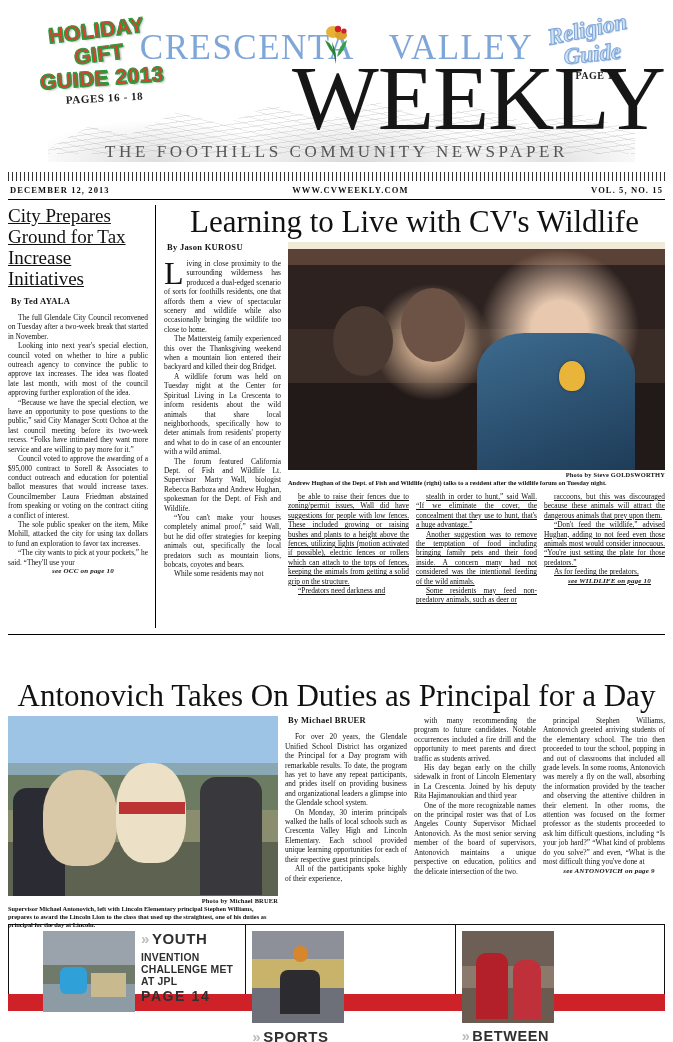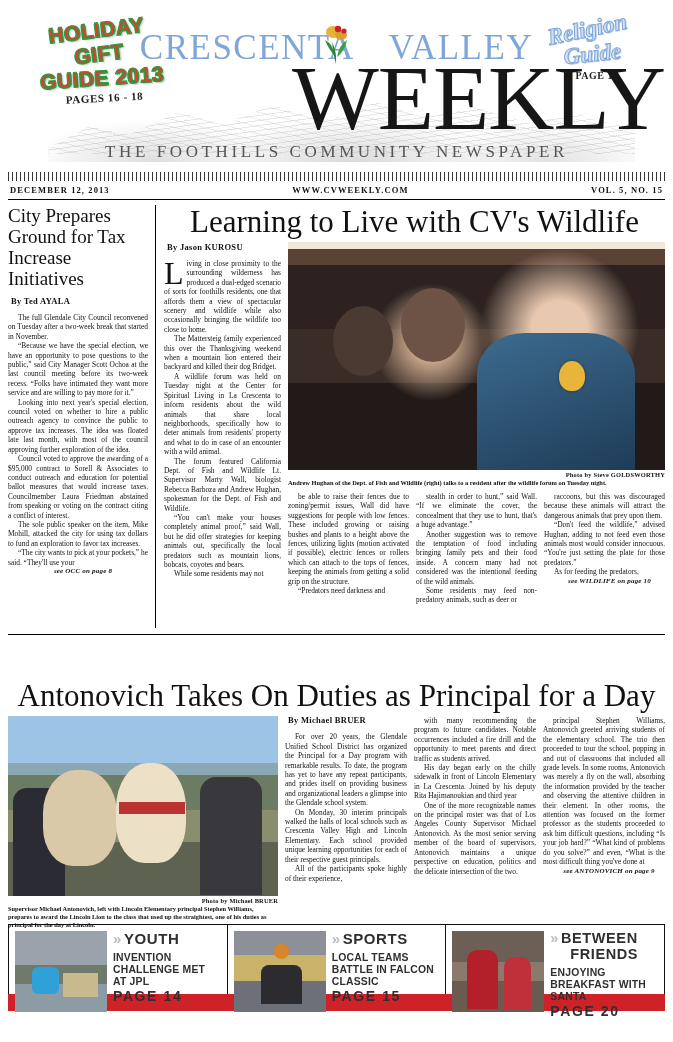--- a/index.html
+++ b/index.html
@@ -90,21 +90,21 @@
     gap:14px;
   }
 
   
   .top-section{display:flex;padding-top:5px;height:428px;box-sizing:border-box;}
   .col-left{width:148px;padding-right:7px;box-sizing:border-box;border-right:1px solid #000;}
   .top-right{flex:1;padding-left:8px;box-sizing:border-box;}
 
   .hl-small{
     font-family:"Liberation Serif",serif;font-size:19px;line-height:21px;
-    font-weight:400;margin:0 0 7px 0;color:#111;
+    font-weight:400;margin:0 0 7px 0;color:#111;text-decoration:underline;
   }
   .byline{
     font-family:"Liberation Serif",serif;font-size:8.5px;font-weight:bold;
     letter-spacing:.3px;margin:0 0 7px 3px;
   }
   .body-col{
     font-family:"Liberation Serif",serif;font-size:7.4px;line-height:9.4px;
     text-align:justify;color:#111;
   }
   .body-col p{margin:0;text-indent:10px;}
@@ -134,21 +134,21 @@
   .photo .head1{position:absolute;left:12%;top:28%;width:60px;height:70px;background:#4a3a32;border-radius:50%;}
   .photo .head2{position:absolute;left:30%;top:20%;width:64px;height:74px;background:#6d5246;border-radius:50%;}
   .credit{
     font-family:"Liberation Serif",serif;font-size:6.4px;font-weight:bold;
     text-align:right;letter-spacing:.2px;margin:1px 0 1px 0;
   }
   .caption{
     font-family:"Liberation Serif",serif;font-size:6.4px;font-weight:bold;
     line-height:8px;margin:0 0 5px 0;
   }
-  .three-col{column-count:3;column-gap:7px;column-rule:0;}
+  .three-col{column-count:3;column-gap:7px;column-rule:0;text-decoration:underline;}
   .dropcap::first-letter{
     float:left;font-size:32px;line-height:26px;padding:1px 3px 0 0;
     font-family:"Liberation Serif",serif;font-weight:400;
   }
 
   
   .hr-thick{border:0;border-top:1.6px solid #000;margin:6px 0 4px 0;}
 
   
   .mid-section{height:240px;box-sizing:border-box;margin-top:44px;}
@@ -161,24 +161,24 @@
   .anto-photo .bearA{position:absolute;left:13%;top:30%;width:74px;height:96px;background:#d9c9a8;border-radius:45% 45% 40% 40%;}
   .anto-photo .bearB{position:absolute;left:40%;top:26%;width:70px;height:100px;background:#ece0c6;border-radius:45% 45% 40% 40%;}
   .anto-photo .scarf{position:absolute;left:41%;top:48%;width:66px;height:12px;background:#b33;}
   .anto-photo .manL{position:absolute;left:2%;top:40%;width:52px;height:110px;background:#2b2b33;border-radius:14px 14px 0 0;}
   .anto-photo .manR{position:absolute;right:6%;top:34%;width:62px;height:118px;background:#39383d;border-radius:16px 16px 0 0;}
   .anto-cols{flex:1;display:flex;gap:7px;}
   .anto-col{flex:1;}
 
   
   .teasers{
-    display:flex;border:1.4px solid #111;border-bottom:0;margin-top:5px;height:70px;box-sizing:border-box;
+    display:flex;border:1.4px solid #111;border-bottom:0;margin-top:5px;height:70px;box-sizing:border-box;padding-left:28px;
   }
   .teaser{flex:1;display:flex;padding:6px 6px;box-sizing:border-box;gap:6px;}
-  .teaser + .teaser{border-left:1.4px solid #111;}
+  .teaser + .teaser{border-left:1.4px solid #111;flex-direction:column;}
   .t-thumb{width:92px;height:81px;flex:0 0 92px;background:#b9bdc2;position:relative;overflow:hidden;}
   .t-thumb.youth{background:linear-gradient(to bottom,#9aa3ab 0 42%,#6f7a6a 42% 66%,#8d9ba4 66% 100%);}
   .t-thumb.youth:before{content:"";position:absolute;left:18%;top:44%;width:30%;height:34%;background:#2fa0d8;border-radius:6px;}
   .t-thumb.youth:after{content:"";position:absolute;left:52%;top:52%;width:38%;height:30%;background:#c9b98f;}
   .t-thumb.sports{background:linear-gradient(to bottom,#8d9099 0 30%,#c9b26a 30% 62%,#6d7078 62% 100%);}
   .t-thumb.sports:before{content:"";position:absolute;left:44%;top:16%;width:16%;height:18%;background:#d8862c;border-radius:50%;}
   .t-thumb.sports:after{content:"";position:absolute;left:30%;top:42%;width:44%;height:48%;background:#2c2c30;border-radius:8px 8px 0 0;}
   .t-thumb.santa{background:linear-gradient(to bottom,#6d5f55 0 38%,#8b7a6b 38% 62%,#6a5a50 62% 100%);}
   .t-thumb.santa:before{content:"";position:absolute;left:16%;top:24%;width:34%;height:72%;background:#b4202a;border-radius:10px 10px 0 0;}
   .t-thumb.santa:after{content:"";position:absolute;left:56%;top:32%;width:30%;height:64%;background:#c0303a;border-radius:10px 10px 0 0;}
@@ -243,26 +243,26 @@
     <span>VOL. 5, NO. 15</span>
   </div>
 
   <div class="top-section">
 
     <div class="col-left">
       <h2 class="hl-small">City Prepares Ground for Tax Increase Initiatives</h2>
       <div class="byline">By Ted AYALA</div>
       <div class="body-col">
         <p>The full Glendale City Council reconvened on Tuesday after a two-week break that started in November.</p>
+        <p>Looking into next year's special election, council voted on whether to hire a public outreach agency to convince the public to approve tax increases. The idea was floated late last month, with most of the council approving further exploration of the idea.</p>
         <p>“Because we have the special election, we have an opportunity to pose questions to the public,” said City Manager Scott Ochoa at the last council meeting before its two-week recess. “Folks have intimated they want more service and are willing to pay more for it.”</p>
-        <p>Looking into next year's special election, council voted on whether to hire a public outreach agency to convince the public to approve tax increases. The idea was floated late last month, with most of the council approving further exploration of the idea.</p>
         <p>Council voted to approve the awarding of a $95,000 contract to Sorell &amp; Associates to conduct outreach and education for potential ballot measures that would increase taxes. Councilmember Laura Friedman abstained from speaking or voting on the contract citing a conflict of interest.</p>
         <p>The sole public speaker on the item, Mike Mohill, attacked the city for using tax dollars to fund an exploration to favor tax increases.</p>
         <p>“The city wants to pick at your pockets,” he said. “They'll use your</p>
-        <p class="jump">see OCC on page 8</p>
+        <p class="jump">see OCC on page 10</p>
       </div>
     </div>
 
     <div class="top-right">
       <h1 class="hl-main">Learning to Live with CV's Wildlife</h1>
 
       <div class="wild-grid">
         <div class="wild-c1">
           <div class="byline">By Jason KUROSU</div>
           <div class="body-col">

